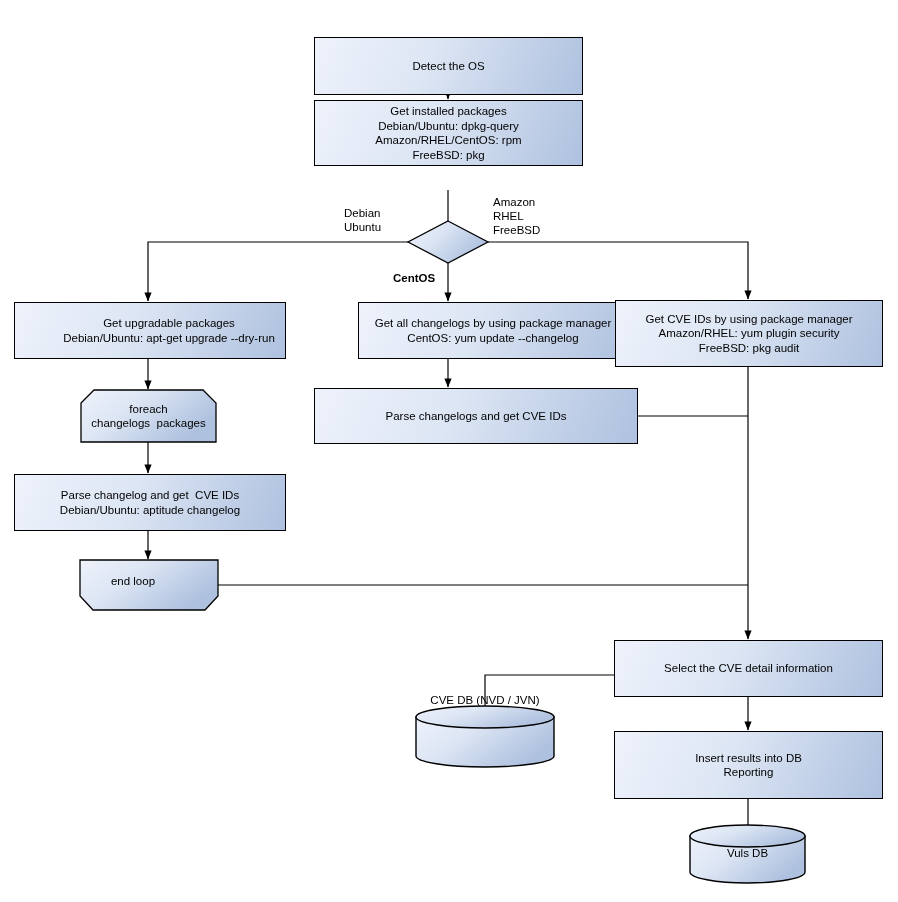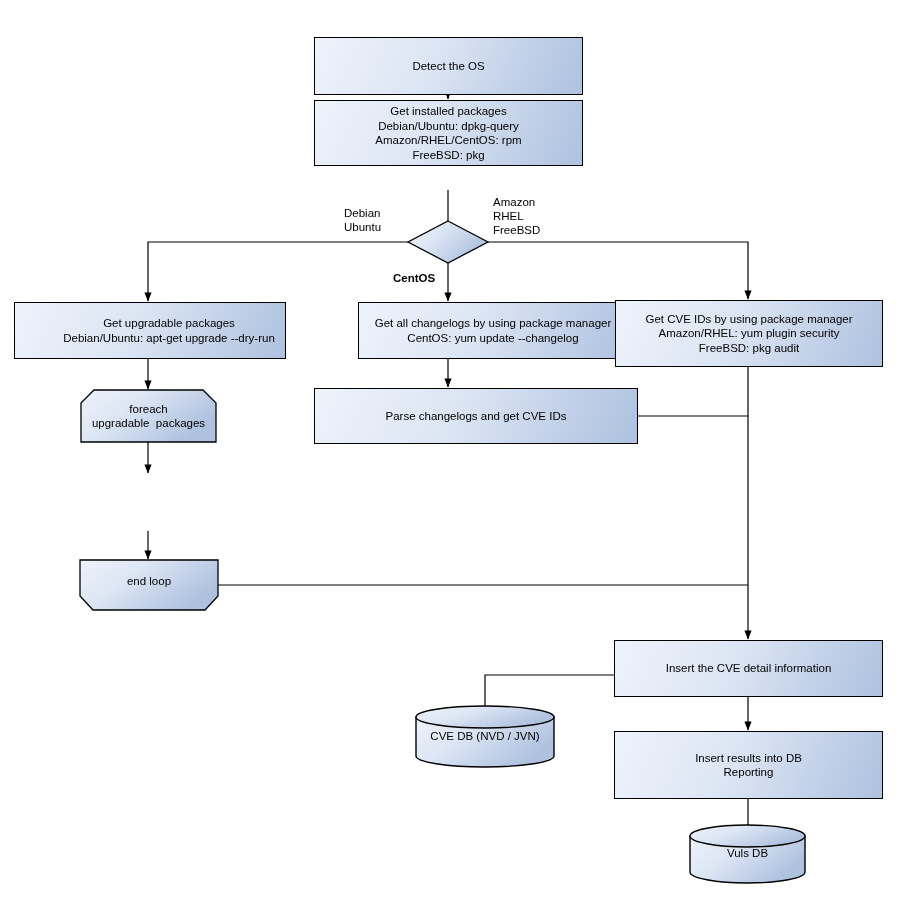--- a/index.html
+++ b/index.html
@@ -90,32 +90,34 @@
 
   <div class="node" style="left:314px; top:302px; width:270px; height:57px;margin-left:44px;">Get all changelogs by using package manager
 CentOS: yum update --changelog</div>
 
   <div class="node" style="left:615px; top:300px; width:268px; height:67px;">Get CVE IDs by using package manager
 Amazon/RHEL: yum plugin security
 FreeBSD: pkg audit</div>
 
   <div class="node" style="left:314px; top:388px; width:324px; height:56px;">Parse changelogs and get CVE IDs</div>
 
+  <div class="node" style="left:14px; top:474px; width:272px; height:57px;">Parse changelog and get  CVE IDs
+Debian/Ubuntu: aptitude changelog</div>
 
-  <div class="node" style="left:614px; top:640px; width:269px; height:57px;">Insert the CVE detail information</div>
+  <div class="node" style="left:614px; top:640px; width:269px; height:57px;">Select the CVE detail information</div>
 
   <div class="node" style="left:614px; top:731px; width:269px; height:68px;">Insert results into DB
 Reporting</div>
 
   <div class="overlay" style="left:81px; top:390px; width:135px; height:52px;">foreach
-upgradable  packages</div>
+changelogs  packages</div>
 
-  <div class="overlay" style="left:80px; top:560px; width:138px; height:42px;">end loop</div>
+  <div class="overlay" style="left:64px; top:560px; width:138px; height:42px;">end loop</div>
 
-  <div class="overlay" style="left:416px; top:710px; width:138px; height:52px;">CVE DB (NVD / JVN)</div>
+  <div class="overlay" style="left:416px; top:674px; width:138px; height:52px;">CVE DB (NVD / JVN)</div>
 
   <div class="overlay" style="left:690px; top:828px; width:115px; height:50px;">Vuls DB</div>
 
   <div class="edge-label" style="left:344px; top:206px; width:60px;">Debian
 Ubuntu</div>
 
   <div class="edge-label" style="left:493px; top:195px; width:62px;">Amazon
 RHEL
 FreeBSD</div>
 

